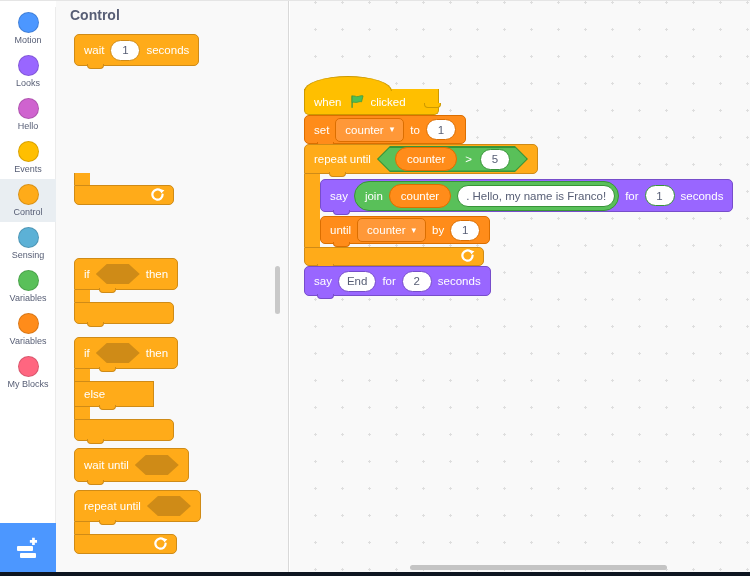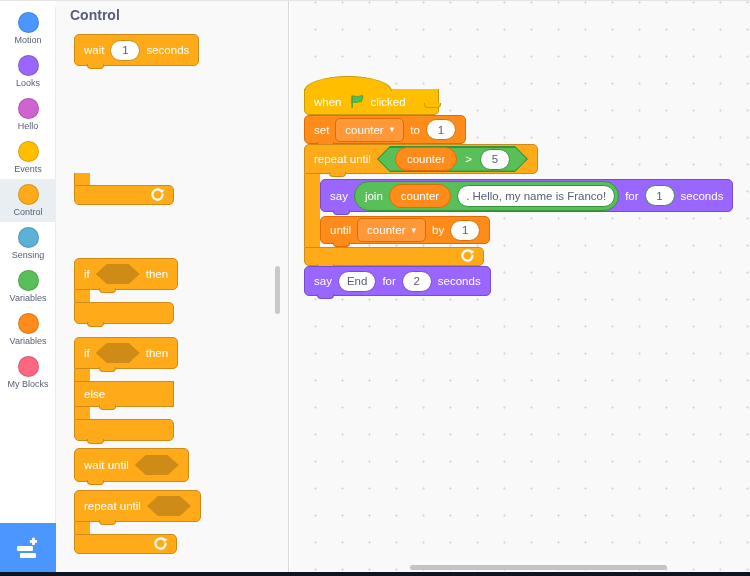--- a/index.html
+++ b/index.html
@@ -180,21 +180,21 @@
     <div class="pal-item cblk" style="top:336px">
       <div class="blk ctl c-top" style="min-height:32px">
         <span>if</span>
         <span class="hex-empty"></span>
         <span>then</span>
         <i class="bump inner"></i>
       </div>
       <div class="c-mid">
           <i class="c-arm"></i>
         </div>
-      <div class="blk ctl c-else" style="width:100px">
+      <div class="blk ctl c-else" style="width:80px">
         <span>else</span>
         <i class="bump inner"></i>
       </div>
       <div class="c-mid">
           <i class="c-arm"></i>
         </div>
       <div class="blk ctl c-bottom" style="width:100px;min-height:22px">
         <i class="bump"></i>
       </div>
     </div>

